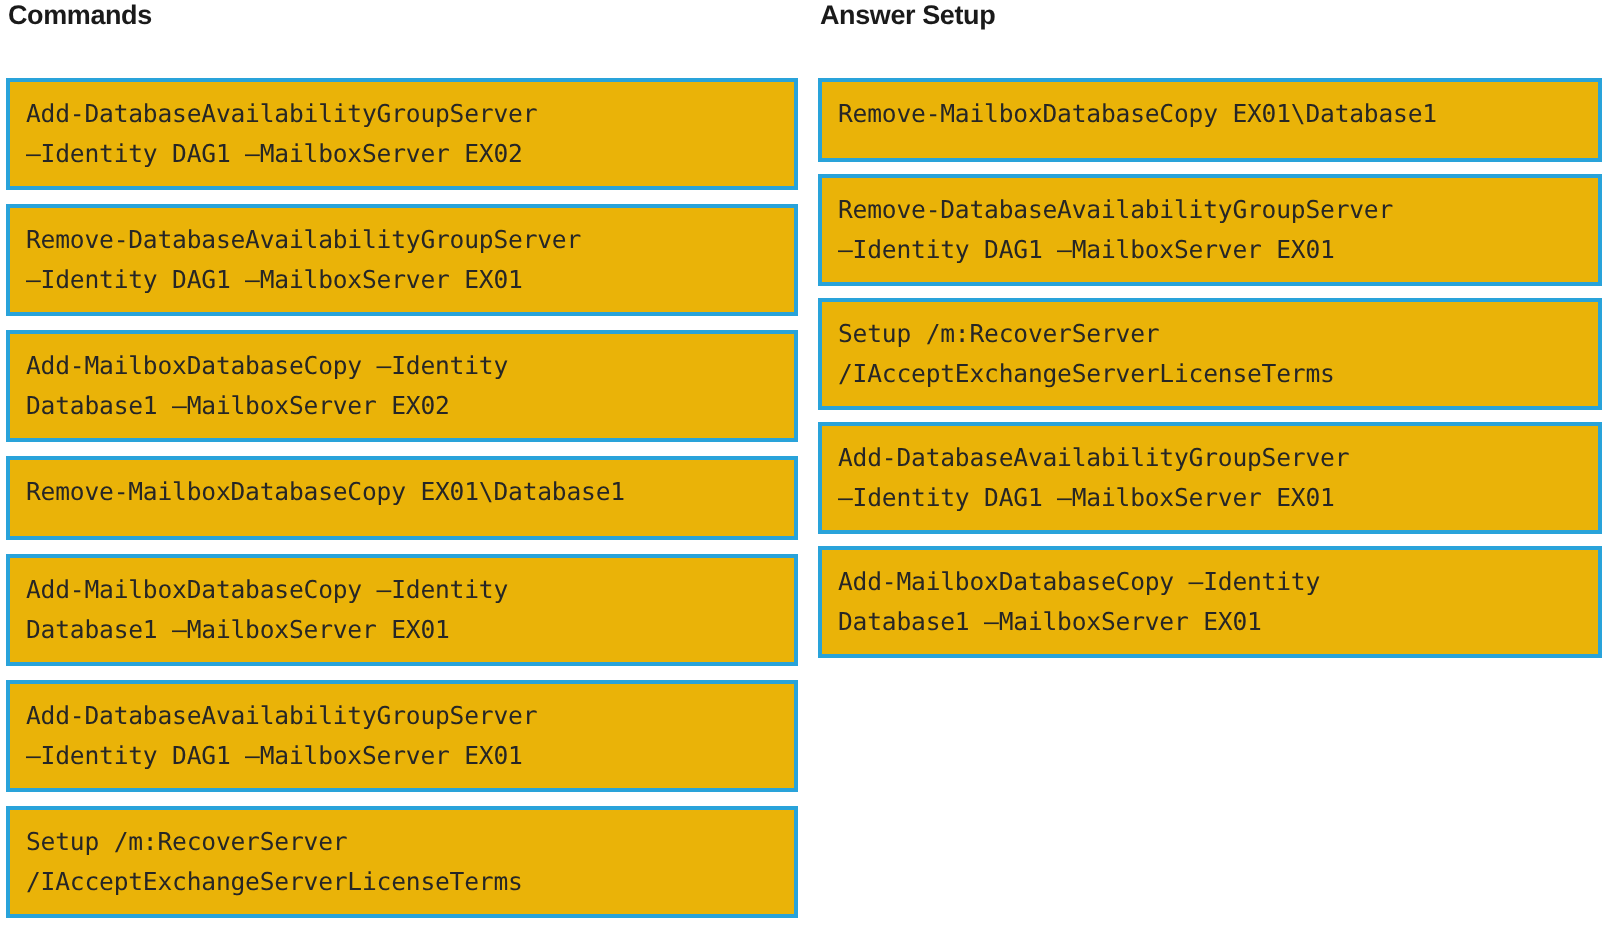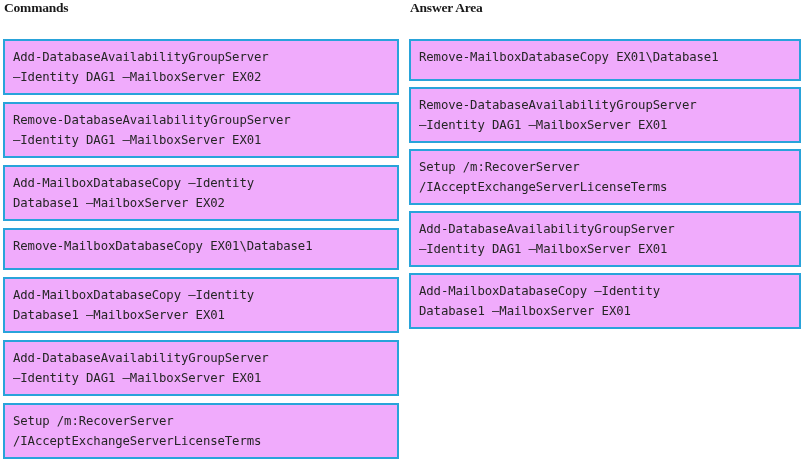--- a/index.html
+++ b/index.html
@@ -29,42 +29,42 @@
     left: 3px;
     width: 396px;
   }
 
   #answer-column {
     left: 409px;
     width: 392px;
   }
 
   .column-heading {
-    font-family: Liberation Serif, serif;
+    font-family: Liberation Sans, sans-serif;
     font-size: 13.5px;
     font-weight: bold;
     color: #1a1a1a;
     letter-spacing: -0.2px;
     line-height: 16px;
     margin: 0;
     padding: 0 0 0 1px;
     height: 16px;
   }
 
   .box-stack {
     position: absolute;
     left: 0;
     top: 39px;
     width: 100%;
   }
 
   .cmd-box {
     box-sizing: border-box;
     border: 2px solid #29a3da;
-    background: #f0abfc;
+    background: #eab308;
     margin-bottom: 7px;
     padding: 6px 7px 6px 8px;
     font-family: "DejaVu Sans Mono", monospace;
     font-size: 12.3px;
     line-height: 20px;
     color: #262626;
     white-space: pre-line;
     letter-spacing: -0.1px;
   }
 
@@ -94,21 +94,21 @@
         <div class="cmd-box">Add-MailboxDatabaseCopy –Identity
 Database1 –MailboxServer EX01</div>
         <div class="cmd-box">Add-DatabaseAvailabilityGroupServer
 –Identity DAG1 –MailboxServer EX01</div>
         <div class="cmd-box">Setup /m:RecoverServer
 /IAcceptExchangeServerLicenseTerms</div>
       </div>
   </div>
 
   <div class="column" id="answer-column">
-    <div class="column-heading">Answer Area</div>
+    <div class="column-heading">Answer Setup</div>
     <div class="box-stack" id="answer-stack">
         <div class="cmd-box one-line">Remove-MailboxDatabaseCopy EX01\Database1</div>
         <div class="cmd-box">Remove-DatabaseAvailabilityGroupServer
 –Identity DAG1 –MailboxServer EX01</div>
         <div class="cmd-box">Setup /m:RecoverServer
 /IAcceptExchangeServerLicenseTerms</div>
         <div class="cmd-box">Add-DatabaseAvailabilityGroupServer
 –Identity DAG1 –MailboxServer EX01</div>
         <div class="cmd-box">Add-MailboxDatabaseCopy –Identity
 Database1 –MailboxServer EX01</div>

